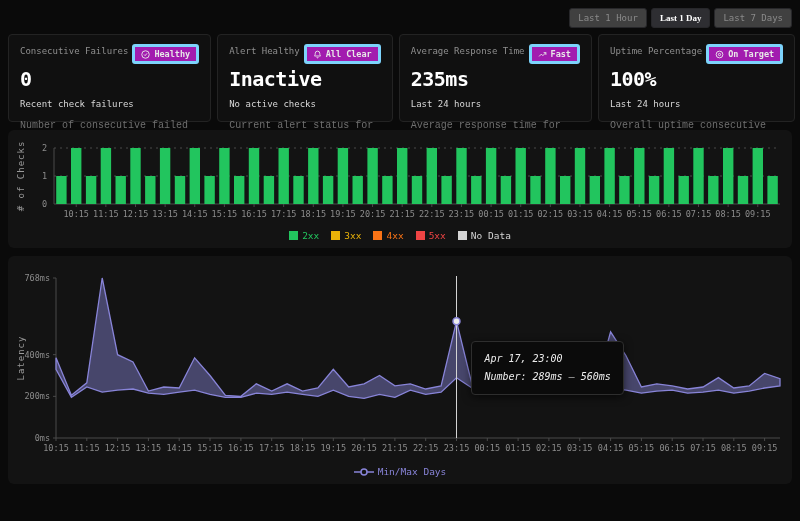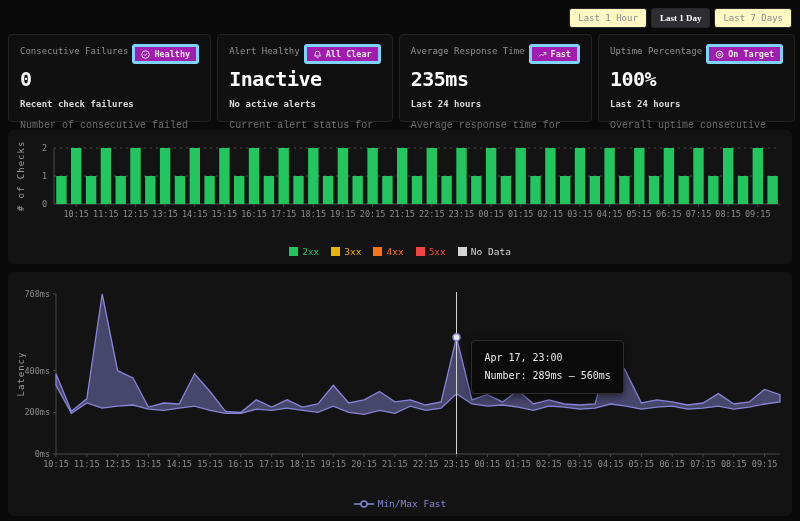--- a/index.html
+++ b/index.html
@@ -7,49 +7,49 @@
   body {
     background:#0a0a0a;
     font-family:"DejaVu Sans Mono", "Liberation Mono", monospace;
     color:#e5e5e5; overflow:hidden;
   }
   
   .topbar { display:flex; justify-content:flex-end; padding:8px 8px 6px; }
   .range-group { display:flex; gap:4px; }
   .range-btn {
     font-family:inherit; font-size:9px; padding:4px 8px; cursor:pointer;
-    background:#fef9c3; border:1px solid #27272a; color:#8a8a8a; border-radius:3px;
+    background:#404040; border:1px solid #27272a; color:#8a8a8a; border-radius:3px;
   }
   .range-btn.active { background:#2e2e32; color:#ffffff; font-weight:bold;font-family:Liberation Serif, serif; }
   
   .cards { display:grid; grid-template-columns:repeat(4,1fr); gap:6px; padding:0 8px; }
   .card {
     background:#101010; border:1px solid #232323; border-radius:4px;
     padding:9px 11px; height:88px;
   }
   .card-head { display:flex; justify-content:space-between; align-items:flex-start; gap:4px; }
   .card-title { font-size:9px; color:#8f8f8f; padding-top:2px; white-space:nowrap; }
   .badge {
     display:inline-flex; gap:4px; align-items:center; flex:none;
     border:3px solid #7dd3fc; border-radius:3px; padding:2px 6px;
     font-size:8.5px; color:#e8e8e8; font-weight:bold; background:#a21caf; white-space:nowrap;justify-content:space-between;
   }
   .badge svg { display:block; }
   .card-value { font-size:20px; font-weight:bold; color:#ffffff; margin-top:3px; letter-spacing:-0.5px; }
-  .card-sub { font-size:9px; font-weight:bold; color:#d8d8d8; margin-top:8px; }
+  .card-sub { font-size:9px; font-weight:normal; color:#d8d8d8; margin-top:8px; }
   .card-desc { font-size:10px; color:#6f6f6f; margin-top:11px;font-family:Liberation Mono, monospace; }
   
   .panel {
     margin:8px 8px 0; background:#131313; border-radius:6px; padding:6px 6px 2px; position:relative;
   }
   .panel svg { display:block; width:100%; }
   svg text { font-family:inherit; }
   .tick { font-size:8.5px; fill:#8c8c8c; }
   .axis-label { font-size:9px; fill:#9a9a9a; letter-spacing:1px; }
-  .legend-row { display:flex; justify-content:center; align-items:flex-start; gap:12px; padding:2px 0 5px;margin-top:16px; }
+  .legend-row { display:flex; justify-content:center; align-items:flex-start; gap:12px; padding:2px 0 5px; }
   .legend-item { display:flex; align-items:center; gap:4px; font-size:9.5px; }
   .legend-swatch { width:9px; height:9px; display:inline-block; }
   .latency-legend { color:#8884d8; }
   
   .tooltip {
     position:absolute; background:#0b0b0b; border:1px solid #2e2e2e; border-radius:4px;
     padding:8px 12px; font-size:10px; line-height:1.8; color:#ececec; z-index:5;
     box-shadow:0 2px 8px rgba(0,0,0,0.6); white-space:nowrap;
   }
 </style>
@@ -91,21 +91,21 @@
         <span>
           <svg width="9" height="9" viewBox="0 0 24 24" fill="none" stroke="#e8e8e8" stroke-width="2.5">
               <path d="M6 9a6 6 0 1 1 12 0c0 5 2 6 2 7H4c0-1 2-2 2-7z"></path>
               <path d="M10 19a2 2 0 0 0 4 0"></path>
             </svg>
         </span>
         <span>All Clear</span>
       </span>
     </div>
     <div class="card-value">Inactive</div>
-    <div class="card-sub">No active alerts</div>
+    <div class="card-sub">No active checks</div>
     <div class="card-desc">Current alert status for this site</div>
   </div>
 
   <div class="card">
     <div class="card-head">
       <span class="card-title">Average Response Time</span>
       <span class="badge">
         <span>
           <svg width="9" height="9" viewBox="0 0 24 24" fill="none" stroke="#e8e8e8" stroke-width="2.5">
               <path d="M3 17l6-6 4 4 8-8"></path>
@@ -322,20 +322,20 @@
       <text x="10" y="96" text-anchor="middle" class="axis-label" transform="rotate(-90 10 96)">Latency</text>
     </svg>
   <div class="legend-row latency-legend">
     <span class="legend-item">
       <span>
         <svg width="20" height="8" viewBox="0 0 20 8">
             <line x1="0" y1="4" x2="20" y2="4" stroke="#8884d8" stroke-width="1.5"></line>
             <circle cx="10" cy="4" r="3" fill="#131313" stroke="#8884d8" stroke-width="1.5"></circle>
           </svg>
       </span>
-      <span>Min/Max Fast</span>
+      <span>Min/Max Days</span>
     </span>
   </div>
-  <div class="tooltip" id="latency-tooltip" style="left: calc(57.32% + 14px); top: 68px;">
+  <div class="tooltip" id="latency-tooltip" style="left: calc(57.32% + 14px); top: 85px; font-style: italic;">
     <div>Apr 17, 23:00</div>
     <div>Number: 289ms – 560ms</div>
   </div>
 </div>
 
 </body></html>

